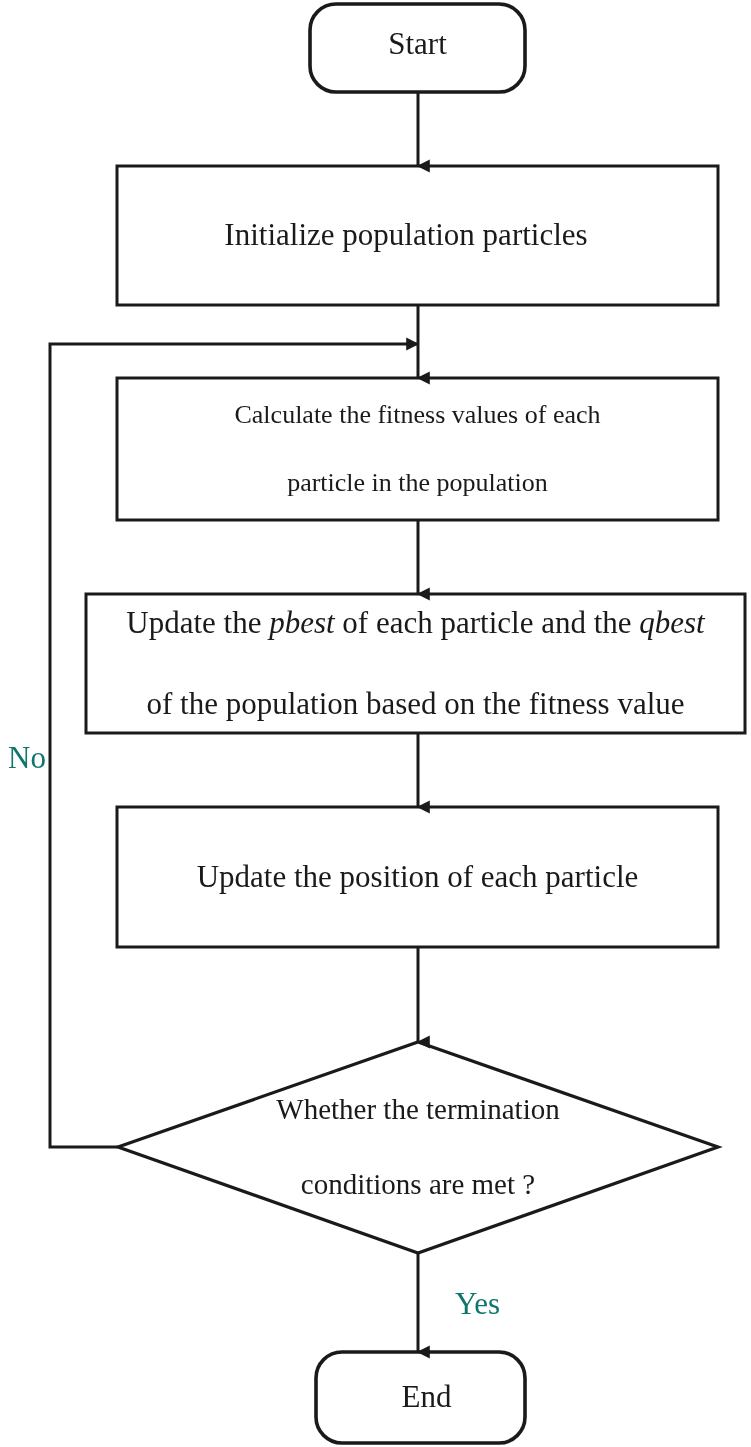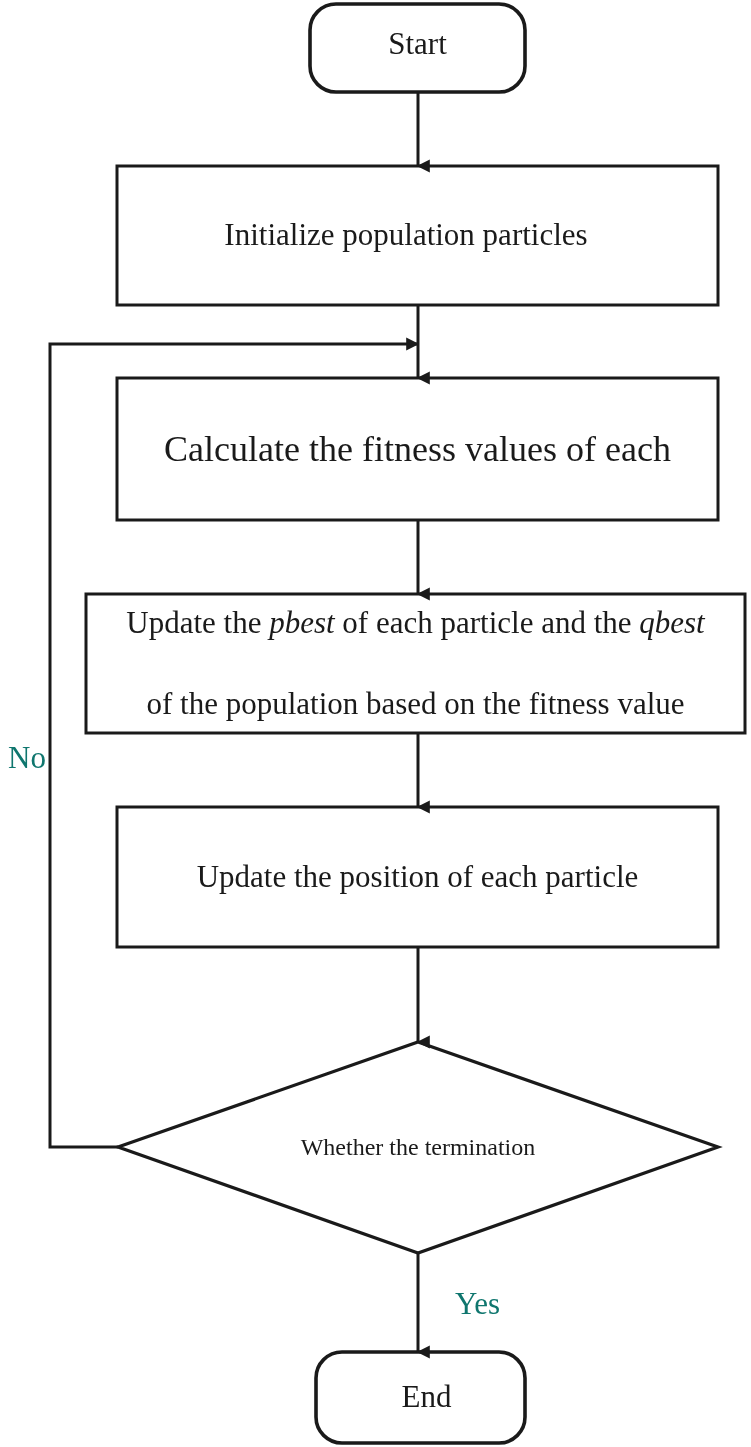--- a/index.html
+++ b/index.html
@@ -30,24 +30,24 @@
     align-items: center;
     justify-content: center;
     text-align: center;
     color: #1a1a1a;
     line-height: 1.30;
     pointer-events: none;
     white-space: pre-line;
   }
   .t-start      { left: 310px; top: 4px;    width: 215px; height: 80px;  font-size: 31px; }
   .t-init       { left: 117px; top: 166px;  width: 578px; height: 139px; font-size: 31px; }
-  .t-calc       { left: 117px; top: 378px;  width: 601px; height: 142px; font-size: 36px; }
+  .t-calc       { left: 117px; top: 378px;  width: 601px; height: 142px; font-size: 26px; }
   .t-best       { left: 86px;  top: 594px;  width: 659px; height: 139px; font-size: 31px; }
   .t-pos        { left: 117px; top: 807px;  width: 601px; height: 140px; font-size: 31px; }
-  .t-decision   { left: 178px; top: 1042px; width: 480px; height: 211px; font-size: 24px; }
+  .t-decision   { left: 178px; top: 1042px; width: 480px; height: 211px; font-size: 29px; }
   .t-end        { left: 316px; top: 1352px; width: 221px; height: 91px;  font-size: 31px; }
 
   .edge-label {
     position: absolute;
     color: #0f766e;
     font-size: 31px;
     line-height: 1;
     pointer-events: none;
   }
   .lbl-no  { left: 8px;   top: 742px; }
@@ -102,35 +102,37 @@
     </g>
   </svg>
 
   <div class="node-text t-start">Start</div>
 
   <div class="node-text t-init">Initialize population particles</div>
 
   <div class="node-text t-calc">
     <div>
       <div>Calculate the fitness values of each</div>
+      <div>particle in the population</div>
     </div>
   </div>
 
   <div class="node-text t-best">
     <div>
       <div><span>Update the </span><span class="ital">pbest</span><span> of each particle and the </span><span class="ital">qbest</span></div>
       <div>of the population based on the fitness value</div>
     </div>
   </div>
 
   <div class="node-text t-pos">Update the position of each particle</div>
 
   <div class="node-text t-decision">
     <div>
       <div>Whether the termination</div>
+      <div>conditions are met ?</div>
     </div>
   </div>
 
   <div class="node-text t-end">End</div>
 
   <div class="edge-label lbl-no">No</div>
 
   <div class="edge-label lbl-yes">Yes</div>
 
 </div>

